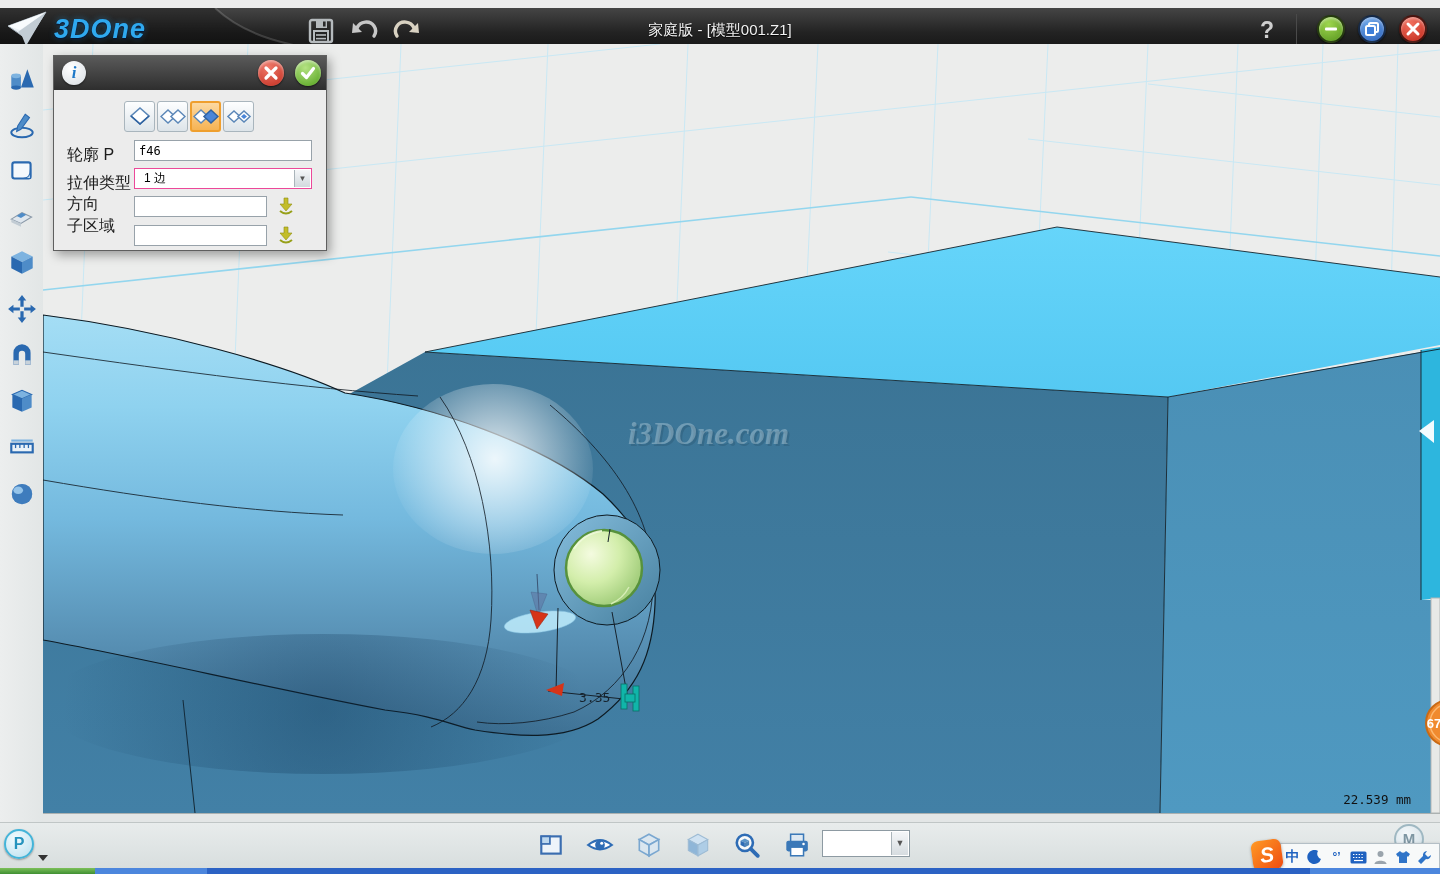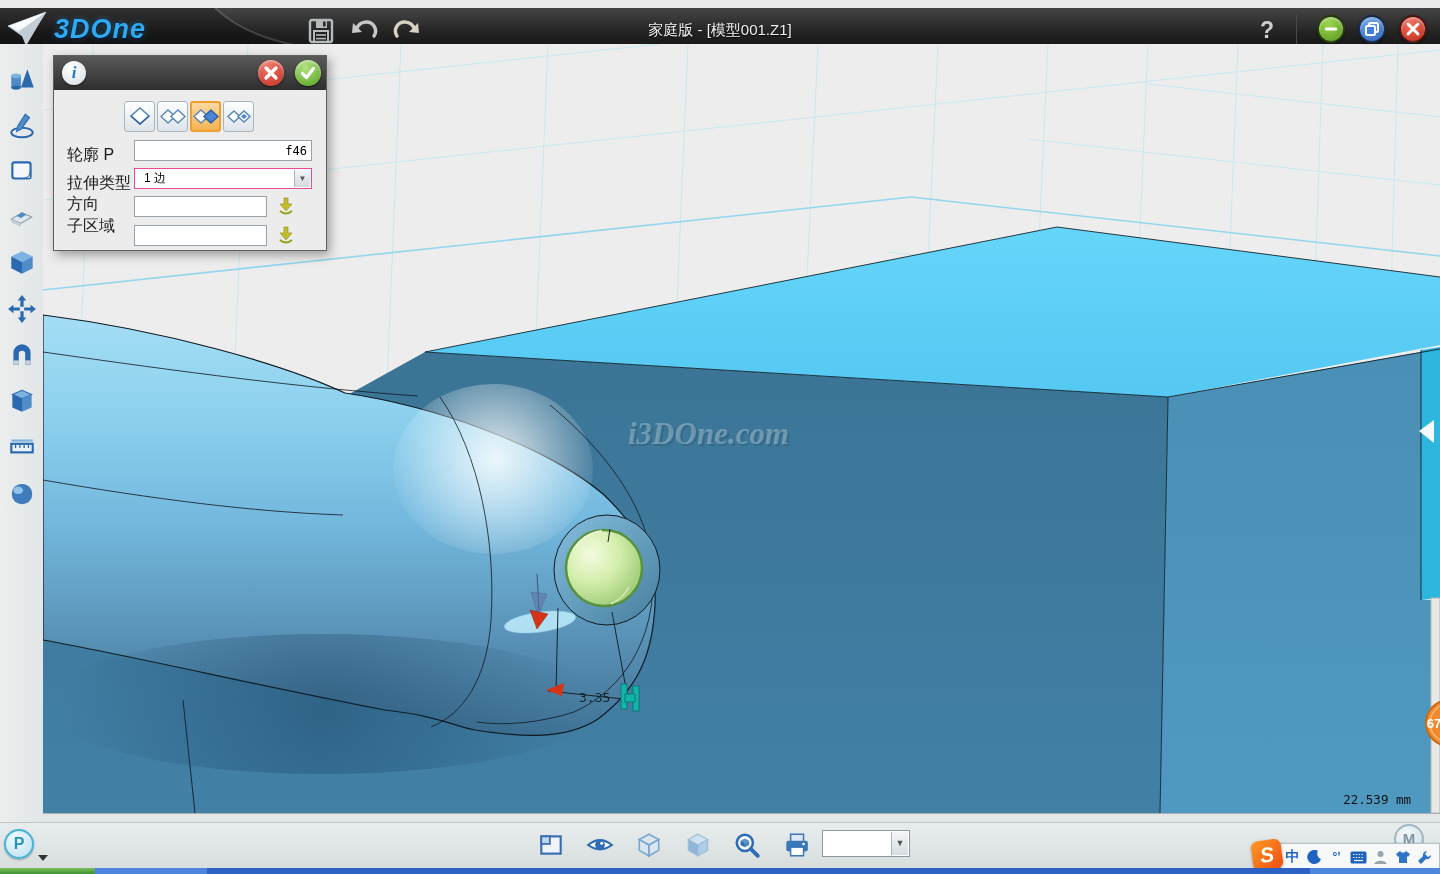--- a/index.html
+++ b/index.html
@@ -82,21 +82,21 @@
   #dlg-ok{left:241px;background:radial-gradient(circle at 40% 30%,#b5e383,#4f9f18);}
   .dlg-round svg{position:absolute;left:4px;top:4px;}
   .dia-btn{position:absolute;top:45px;width:31px;height:31px;box-sizing:border-box;
     border:1px solid #a9b5bd;border-radius:3px;background:linear-gradient(#fdfeff,#dde4e9);
     cursor:pointer;}
   .dia-btn.sel{border:2px solid #ef9f2e;background:linear-gradient(#fcd9a2,#f6b353);}
   .dia-btn svg{position:absolute;left:2px;top:4px;}
   .dia-btn.sel svg{left:1px;top:3px;}
   .frow-label{position:absolute;left:13px;width:66px;font-size:16px;color:#1c1c1c;}
   .dlg-input{position:absolute;left:80px;height:21px;border:1px solid #98a2aa;background:#fff;
-    font-family:"DejaVu Sans Mono",monospace;font-size:12px;padding:0 4px;box-sizing:border-box;text-align:right;}
+    font-family:"DejaVu Sans Mono",monospace;font-size:12px;padding:0 4px;box-sizing:border-box;}
   #dlg-combo{position:absolute;left:80px;width:178px;height:21px;background:#fff;
     border:1px solid #ec4899;box-sizing:border-box;font-size:12px;line-height:19px;
     padding-left:9px;cursor:pointer;}
   #dlg-combo .arrow{position:absolute;right:1px;top:1px;width:15px;height:17px;
     background:linear-gradient(#f4f6f8,#d2d9de);border-left:1px solid #aab4ba;text-align:center;
     line-height:17px;font-size:8px;color:#555;}
   .pick{position:absolute;left:222px;width:20px;height:20px;cursor:pointer;}
 </style>
 </head>
 <body>

